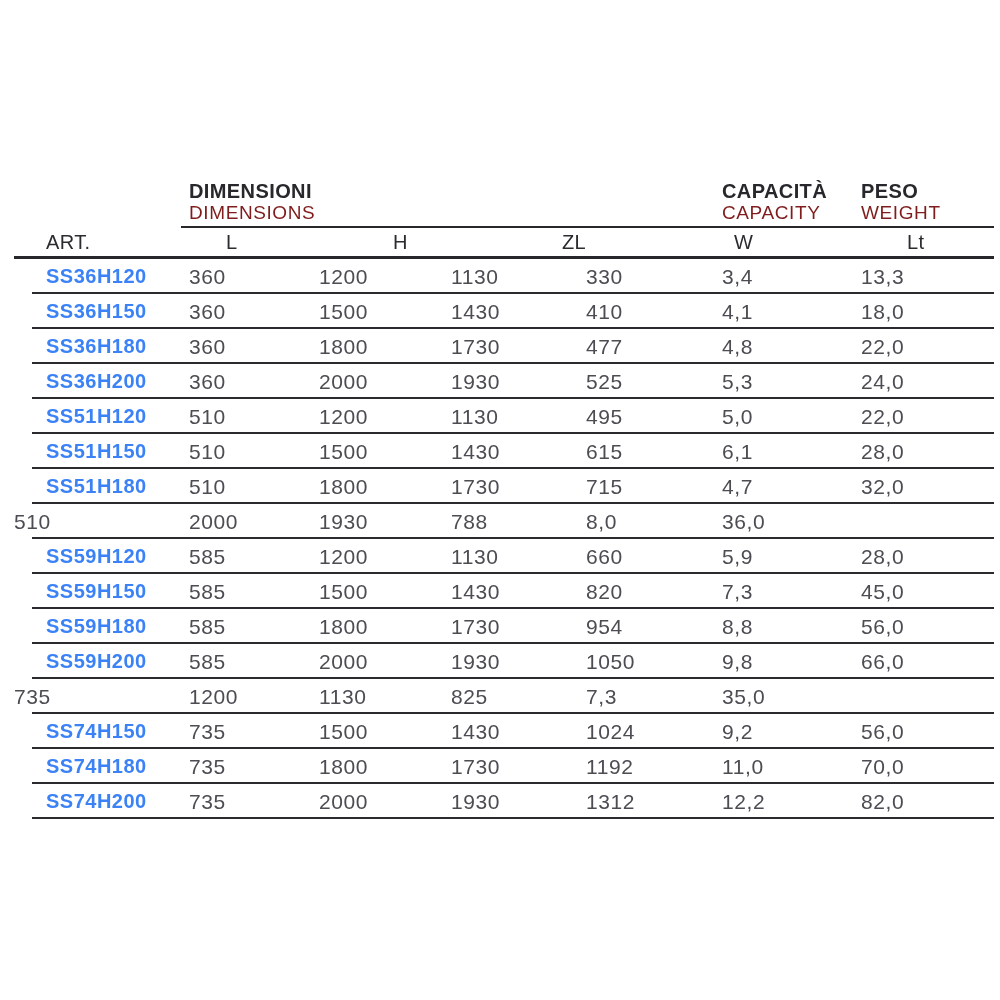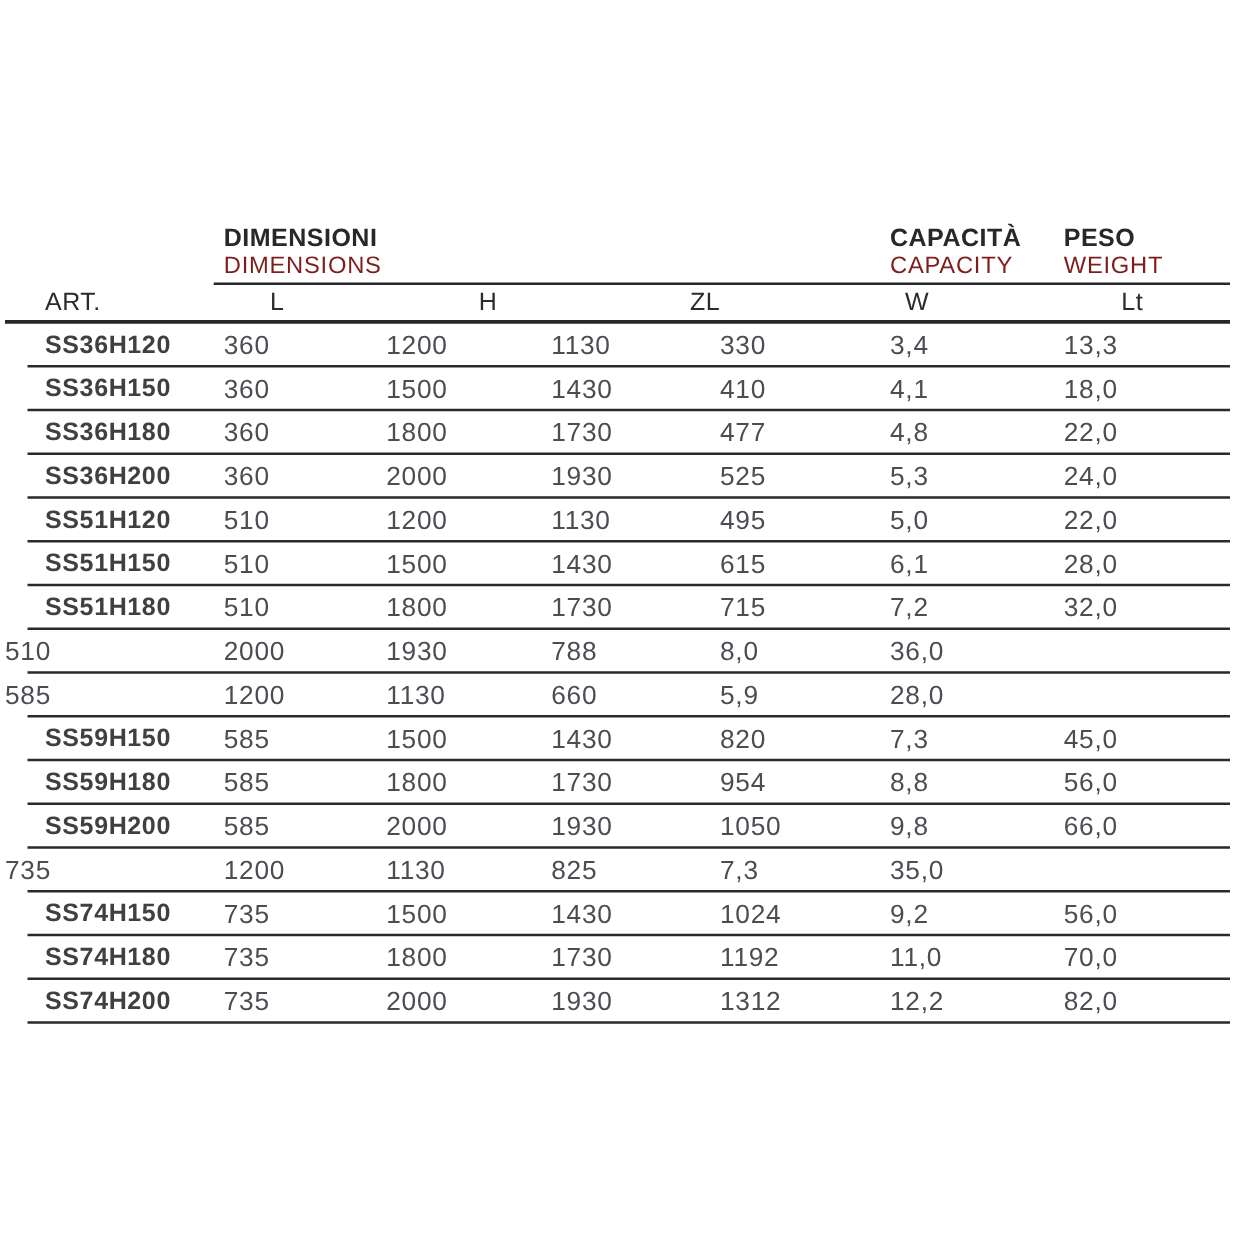--- a/index.html
+++ b/index.html
@@ -13,21 +13,21 @@
   }
   .page {
     position: relative;
     width: 1000px;
     height: 1000px;
     background: #ffffff;
     overflow: hidden;
   }
   .spec-table {
     position: absolute;
-    left: 4px;
+    left: 14px;
     top: 177px;
     width: 980px;
   }
   
   .grid7 {
     display: grid;
     grid-template-columns: 175px 130px 132px 135px 136px 139px 133px;
   }
 
   
@@ -101,21 +101,21 @@
   .cell {
     font-size: 21px;
     font-weight: 400;
     color: #4c4c53;
     letter-spacing: 0.6px;
     white-space: nowrap;
   }
   .cell.art {
     padding-left: 32px;
     font-weight: 700;
-    color: #404040;
+    color: #3b82f6;
     letter-spacing: 0.5px;
     font-size: 20px;
   }
 </style>
 </head>
 <body>
 
 <div class="page">
   <div class="spec-table">
 
@@ -199,32 +199,33 @@
     <span class="cell">615</span>
     <span class="cell">6,1</span>
     <span class="cell">28,0</span>
   </div>
         <div class="data-row grid7">
     <span class="cell art">SS51H180</span>
     <span class="cell">510</span>
     <span class="cell">1800</span>
     <span class="cell">1730</span>
     <span class="cell">715</span>
-    <span class="cell">7,2</span>
+    <span class="cell">4,7</span>
     <span class="cell">32,0</span>
   </div>
         <div class="data-row grid7">
     <span class="cell">510</span>
     <span class="cell">2000</span>
     <span class="cell">1930</span>
     <span class="cell">788</span>
     <span class="cell">8,0</span>
     <span class="cell">36,0</span>
   </div>
         <div class="data-row grid7">
+    <span class="cell art">SS59H120</span>
     <span class="cell">585</span>
     <span class="cell">1200</span>
     <span class="cell">1130</span>
     <span class="cell">660</span>
     <span class="cell">5,9</span>
     <span class="cell">28,0</span>
   </div>
         <div class="data-row grid7">
     <span class="cell art">SS59H150</span>
     <span class="cell">585</span>

